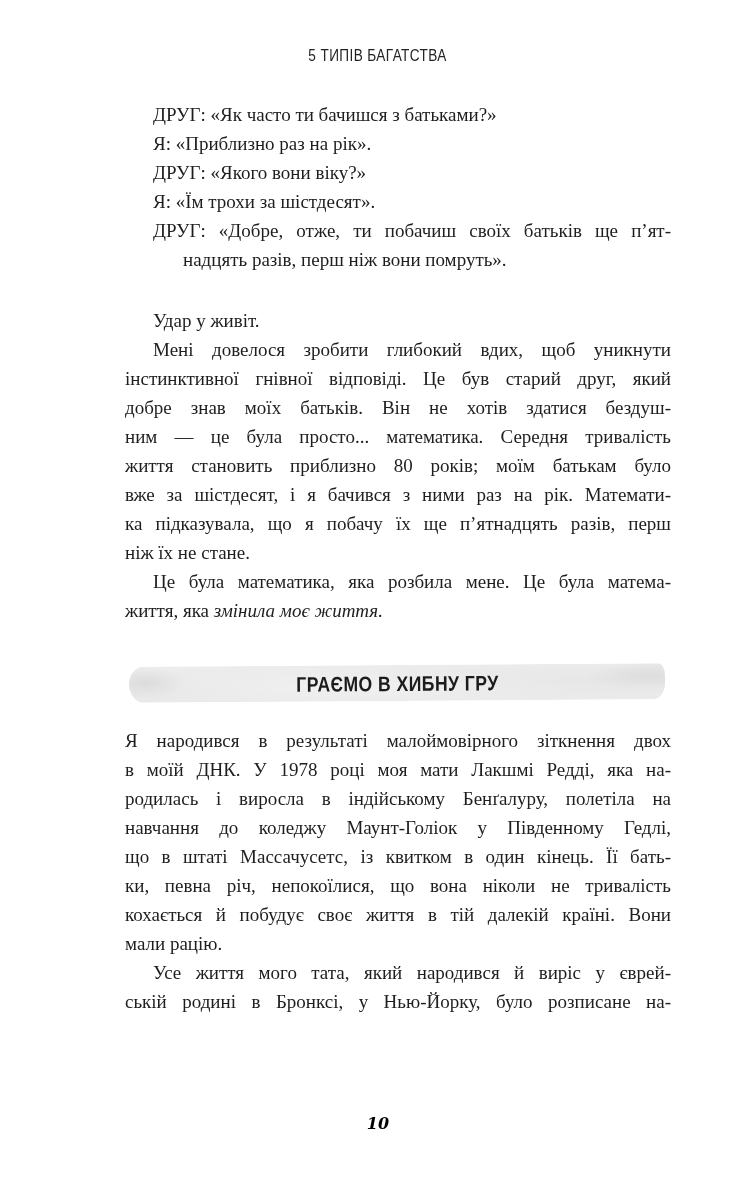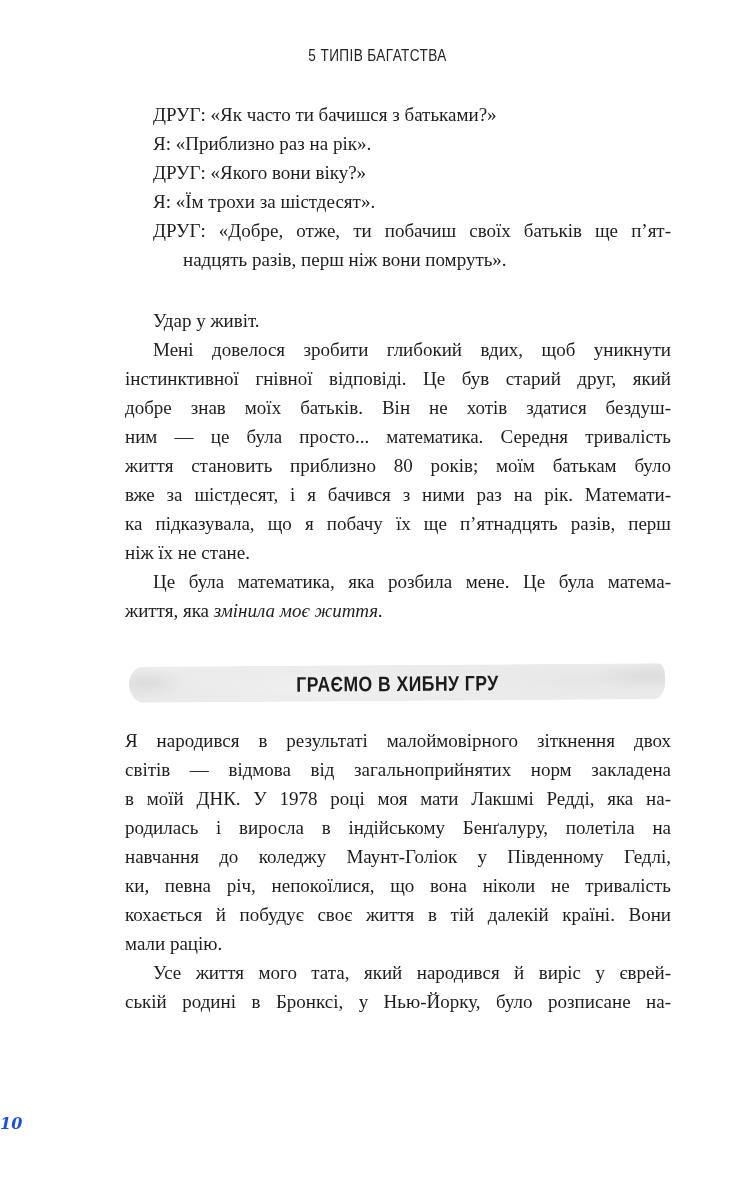--- a/index.html
+++ b/index.html
@@ -67,25 +67,26 @@
     font-size: 21px;
     color: #1c1c1c;
     transform: scaleX(0.84);
     letter-spacing: 0.5px;
     white-space: nowrap;
   }
   .page-number {
     position: absolute;
     top: 1114px; left: 0;
     width: 100%;
+    text-align: center;
     font-family: "DejaVu Serif", serif;
     font-style: italic;
     font-weight: 700;
     font-size: 16px;
-    color: #1d4ed8;
+    color: #000000;
   }
 </style>
 </head>
 <body>
 
 <div class="page" style="--text: #1e1e1e; --band: #e7e7e7; --bg: #ffffff;">
 
   <header class="running-head">
     <span class="rh-text">5 ТИПІВ БАГАТСТВА</span>
   </header>
@@ -116,24 +117,24 @@
         <div class="line ind just"><span>Це була математика, яка розбила мене. Це була матема-</span></div>
         <div class="line"><span>життя, яка </span><span class="it">змінила моє життя.</span></div>
       </section>
 
     <div class="heading-band">
       <span class="heading-text">ГРАЄМО В ХИБНУ ГРУ</span>
     </div>
 
     <section class="pblock">
         <div class="line just"><span>Я народився в результаті малоймовірного зіткнення двох</span></div>
-        <div class="line just"><span>світів — відмова від загальноприйнятих норм закладена</span></div>
         <div class="line just"><span>в моїй ДНК. У 1978 році моя мати Лакшмі Редді, яка на-</span></div>
         <div class="line just"><span>родилась і виросла в індійському Бенґалуру, полетіла на</span></div>
         <div class="line just"><span>навчання до коледжу Маунт-Голіок у Південному Гедлі,</span></div>
+        <div class="line just"><span>що в штаті Массачусетс, із квитком в один кінець. Її бать-</span></div>
         <div class="line just"><span>ки, певна річ, непокоїлися, що вона ніколи не тривалість</span></div>
         <div class="line just"><span>кохається й побудує своє життя в тій далекій країні. Вони</span></div>
         <div class="line"><span>мали рацію.</span></div>
       </section>
     <section class="pblock">
         <div class="line ind just"><span>Усе життя мого тата, який народився й виріс у єврей-</span></div>
         <div class="line just"><span>ській родині в Бронксі, у Нью-Йорку, було розписане на-</span></div>
       </section>
   </main>
 

